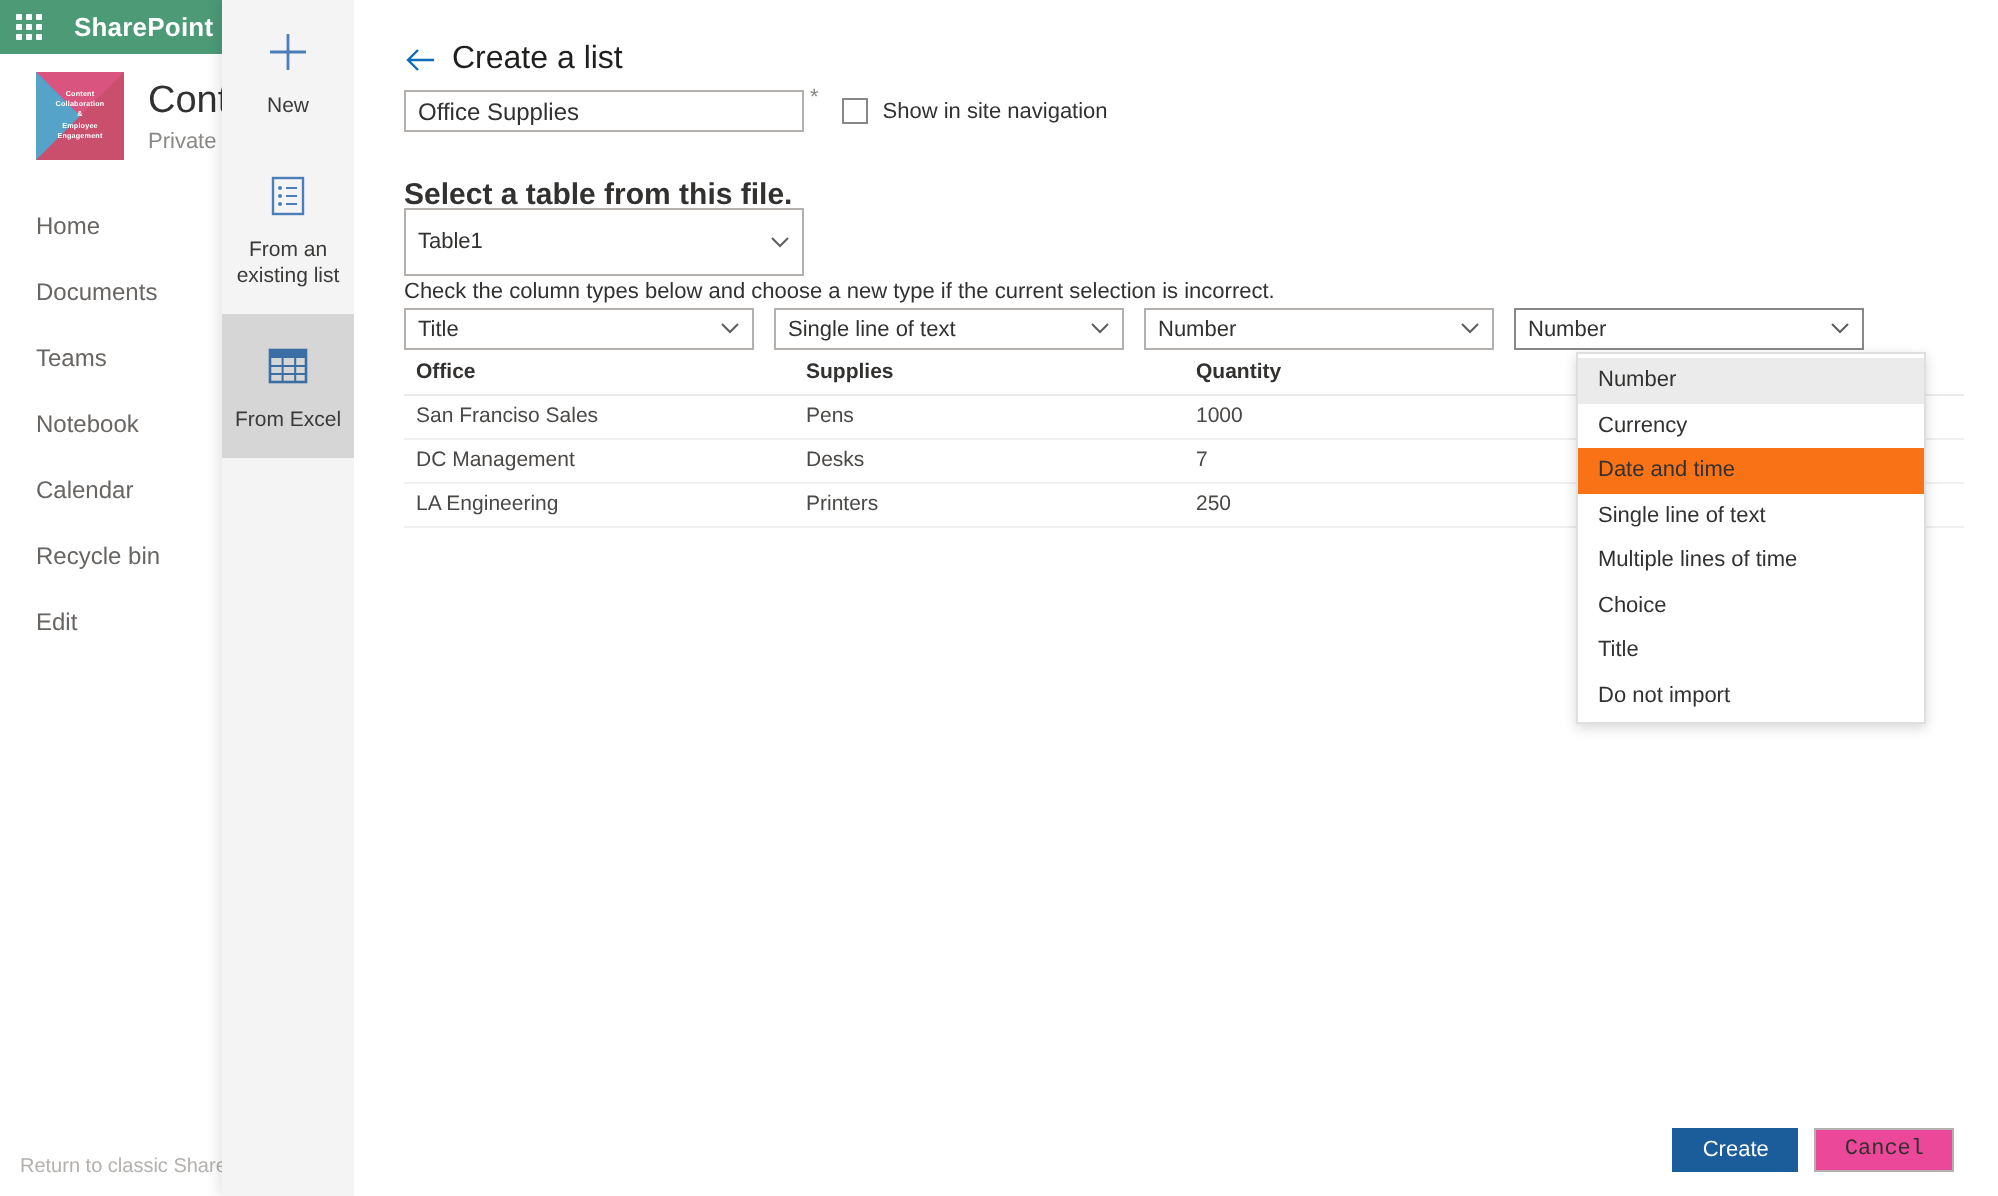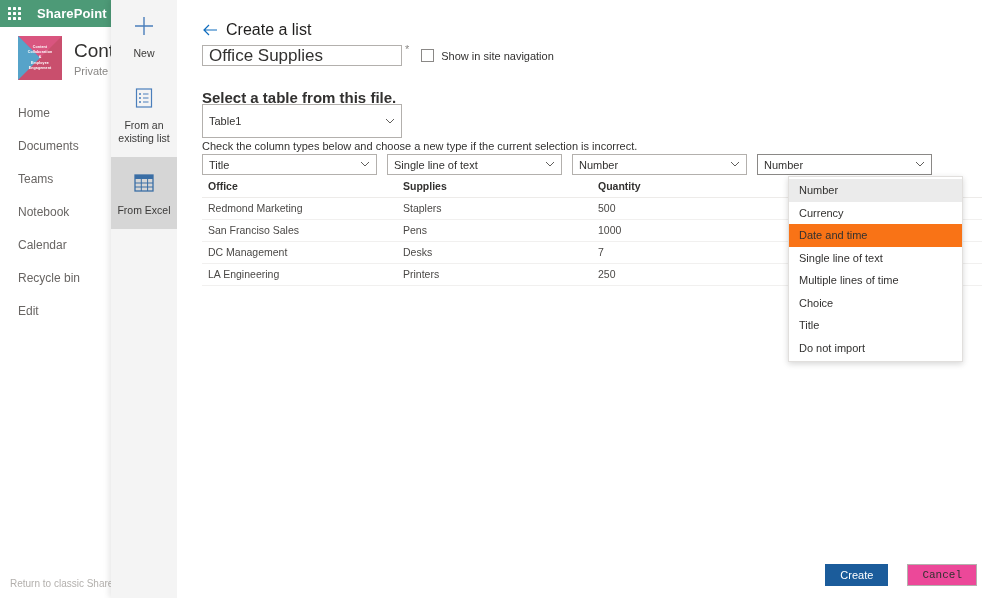--- a/index.html
+++ b/index.html
@@ -190,21 +190,21 @@
 
   #name-row {
     position: absolute; left: 25px; top: 45px;
     display: flex; align-items: center;
   }
   #name-input {
     width: 200px; height: 21px;
     border: 1px solid #b3b0ad;
     background: #ffffff;
     font-family: "Liberation Sans", sans-serif;
-    font-size: 17px;
+    font-size: 12px;
     color: #323130;
     padding: 0 6px;
     outline: none;
   }
   #req-star {
     color: #8a8886;
     font-size: 11px;
     margin-left: 3px;
     align-self: flex-start;
     line-height: 9px;
@@ -337,21 +337,21 @@
   .dd-opt.selected { background: #ebebeb; }
   .dd-opt.hovered { background: #f97316; }
 
   
   #footer {
     position: absolute; left: 0; bottom: 0;
     width: 822px; height: 46px;
     background: #ffffff;
     display: flex; align-items: center; justify-content: flex-end;
     padding-right: 22px;
-    gap: 19px;
+    gap: 8px;
   }
   .btn {
     height: 22px;
     min-width: 56px;
     font-size: 11px;
     font-family: "Liberation Sans", sans-serif;
     display: flex; align-items: center; justify-content: center;
     padding: 0 14px;
     cursor: pointer;
     border: 1px solid transparent;
@@ -540,26 +540,20 @@
             </colgroup>
           <thead>
             <tr>
               <th>Office</th>
               <th>Supplies</th>
               <th>Quantity</th>
               <th></th>
             </tr>
           </thead>
           <tbody>
-            <tr>
-              <td>Redmond Marketing</td>
-              <td>Staplers</td>
-              <td>500</td>
-              <td></td>
-            </tr>
             <tr>
               <td>San Franciso Sales</td>
               <td>Pens</td>
               <td>1000</td>
               <td></td>
             </tr>
             <tr>
               <td>DC Management</td>
               <td>Desks</td>
               <td>7</td>

